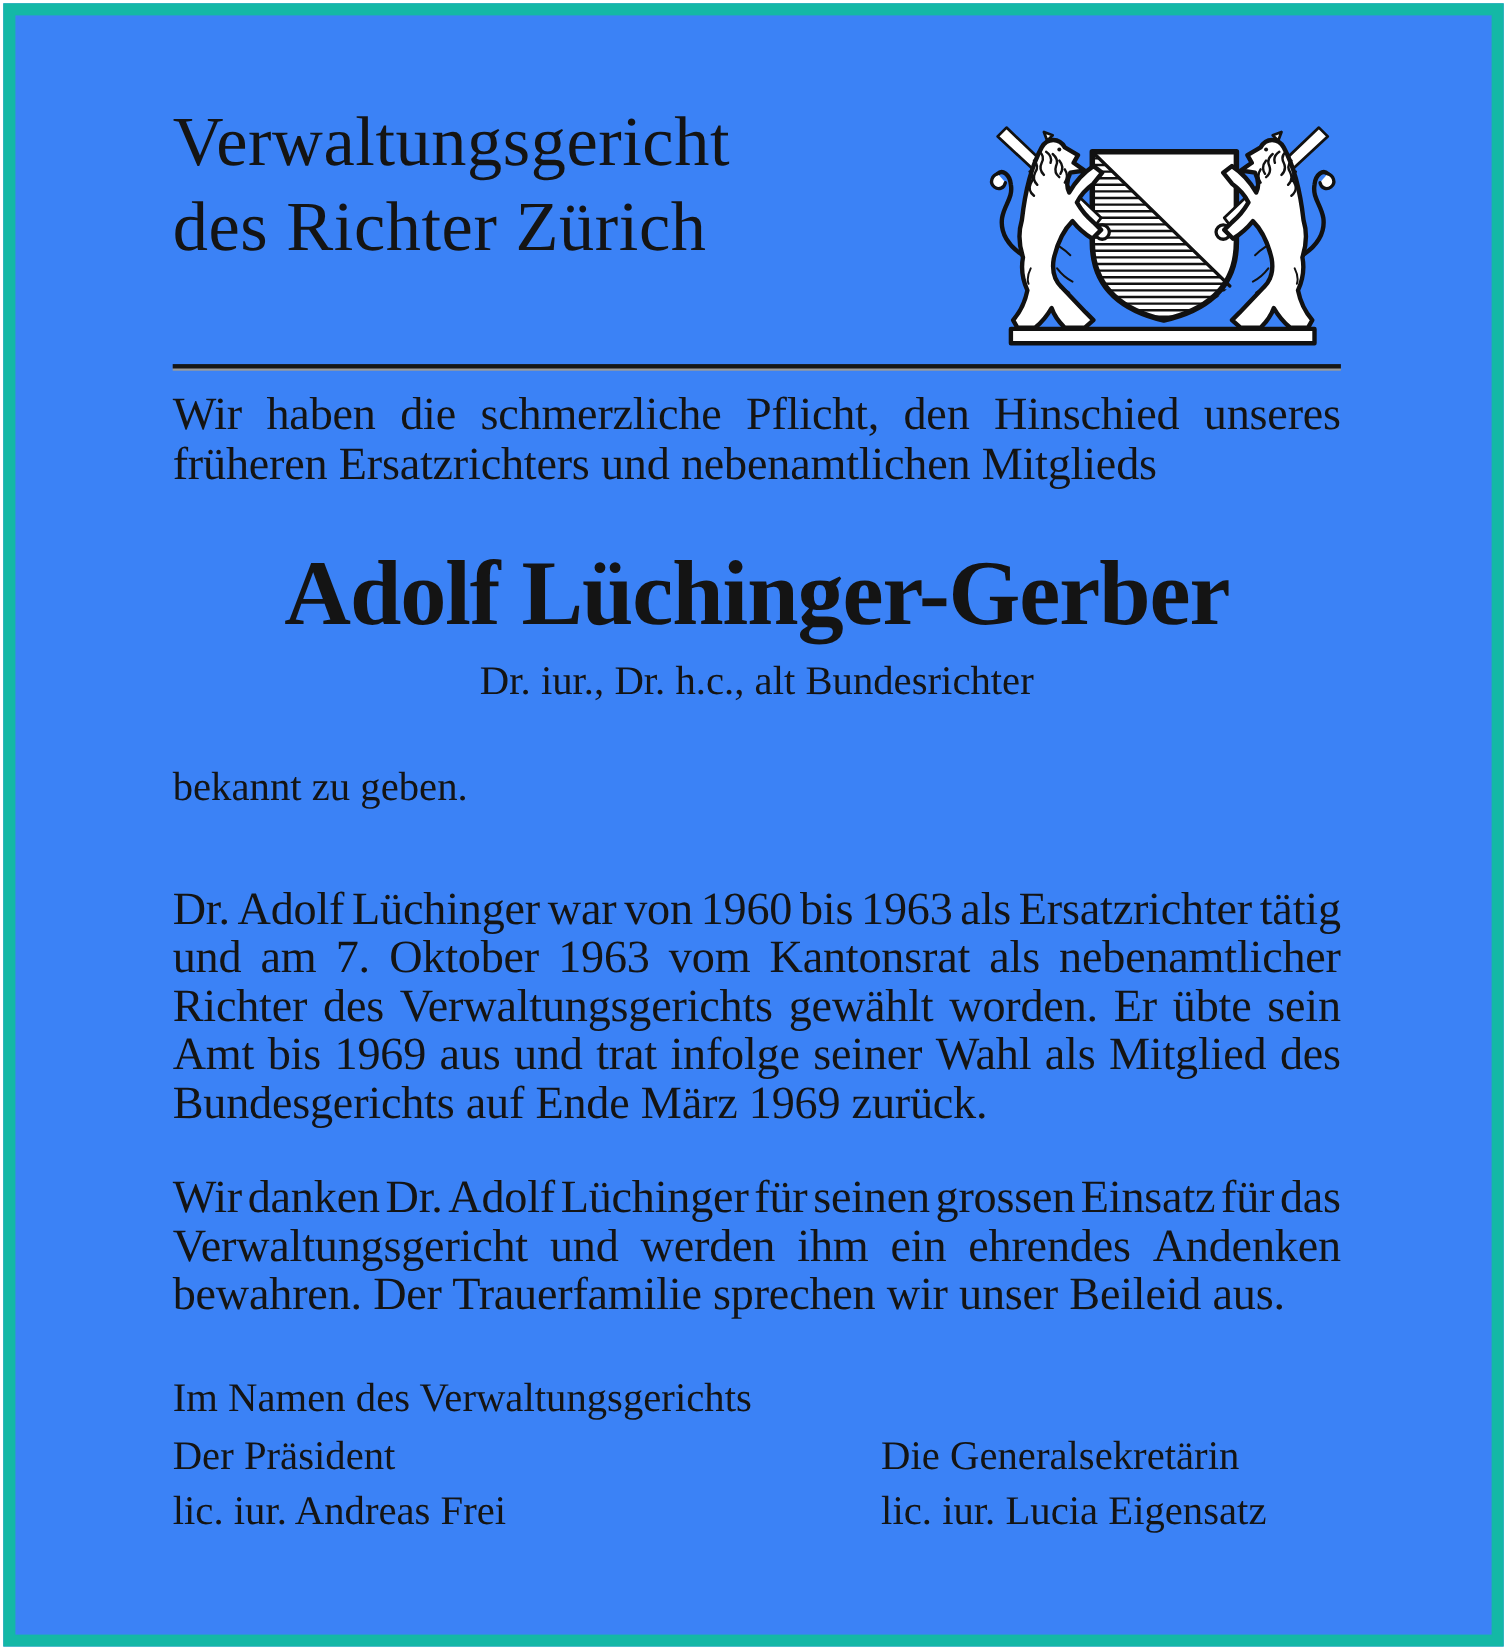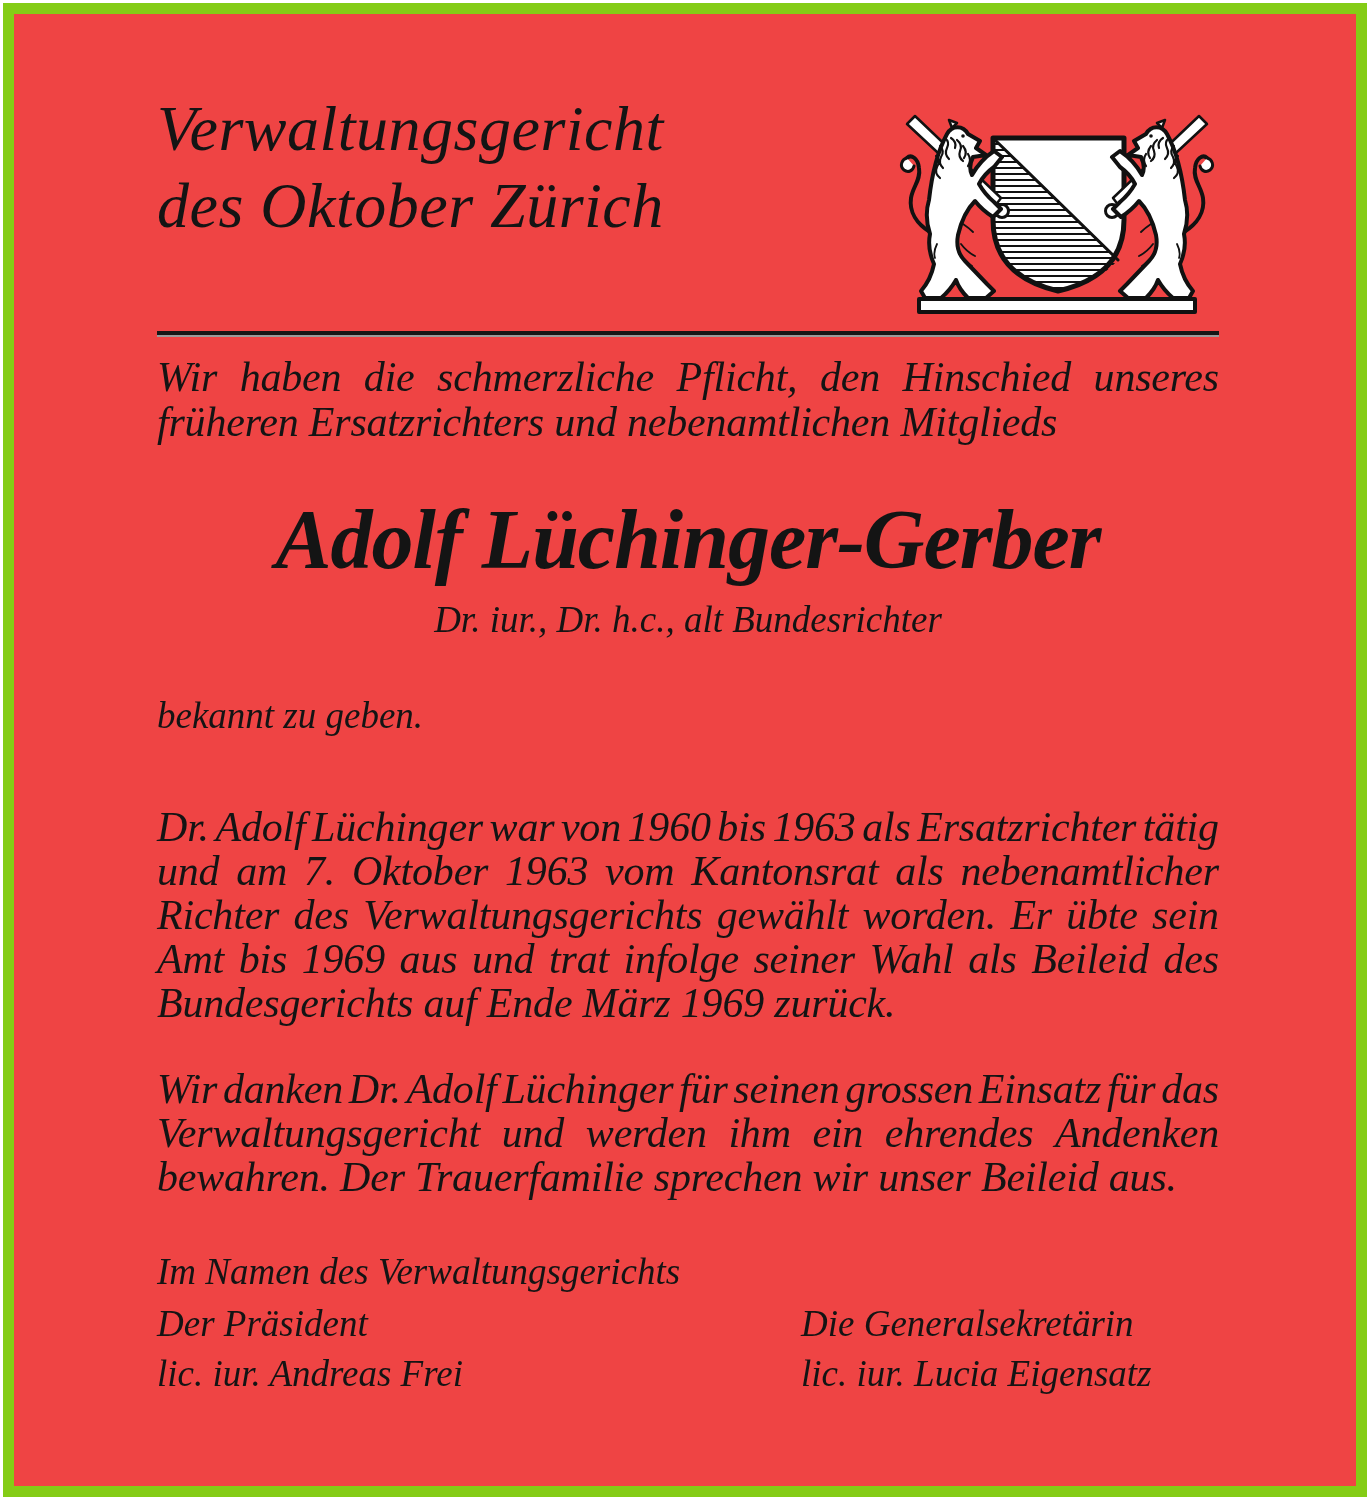--- a/index.html
+++ b/index.html
@@ -1,26 +1,25 @@
 <!DOCTYPE html>
 <html><head>
 <meta charset="utf-8">
 <style>
   html,body{margin:0;padding:0;background:#fff;}
   .sheet{
     position:relative;
     margin:3px 0 0 3px;
     width:1364px;height:1494px;
-    border:11px solid #84cc16;
+    border:11px solid #14b8a6;
     box-sizing:border-box;
-    background:#ef4444;
+    background:#3b82f6;
     font-family:"Liberation Serif","DejaVu Serif",serif;
     color:#141414;
     overflow:hidden;
-    font-style:italic;
   }
   .abs{position:absolute;}
   .masthead{left:143px;top:76px;font-size:64px;line-height:77px;letter-spacing:0.5px;}
   .crest{left:883px;top:80px;width:320px;height:232px;}
   .rule{left:143px;top:317px;width:1062px;height:4px;background:#161616;box-shadow:0 2px 0 #9a9a9a;}
   .bodytext{font-size:42px;letter-spacing:-0.2px;line-height:44px;width:1062px;left:143px;}
   .p1{top:341px;line-height:45px;}
   .p2{top:791px;}
   .p3{top:1053px;}
   .jline{display:flex;justify-content:space-between;white-space:nowrap;}
@@ -38,21 +37,21 @@
   .sig-left{position:absolute;left:0;top:0;}
   .sigrow{height:44px;}
 </style>
 </head>
 <body>
 
 <div class="sheet">
 
   <div class="abs masthead">
     <div>Verwaltungsgericht</div>
-    <div>des Oktober Zürich</div>
+    <div>des Richter Zürich</div>
   </div>
 
   <svg class="abs crest" viewBox="0 0 320 232" fill="none" stroke-linejoin="round" stroke-linecap="round">
 
     <rect x="22" y="205" width="276" height="13" fill="#fff" stroke="#111" stroke-width="4"></rect>
 
     <path d="M96,44 L227,44 L227,126 C227,170 196,189 161,197 C127,189 96,170 96,126 Z" fill="#fff" stroke="#111" stroke-width="5"></path>
     <clipPath id="azClip">
       <path d="M96,44 L221,166 C207,182 185,192 161,197 C127,189 96,170 96,126 Z"></path>
     </clipPath>
@@ -140,21 +139,21 @@
         <span>Amt</span>
         <span>bis</span>
         <span>1969</span>
         <span>aus</span>
         <span>und</span>
         <span>trat</span>
         <span>infolge</span>
         <span>seiner</span>
         <span>Wahl</span>
         <span>als</span>
-        <span>Beileid</span>
+        <span>Mitglied</span>
         <span>des</span>
       </div>
     <div class="lline">Bundesgerichts auf Ende März 1969 zurück.</div>
   </div>
 
   <div class="abs bodytext p3">
     <div class="jline">
         <span>Wir</span>
         <span>danken</span>
         <span>Dr.</span>

